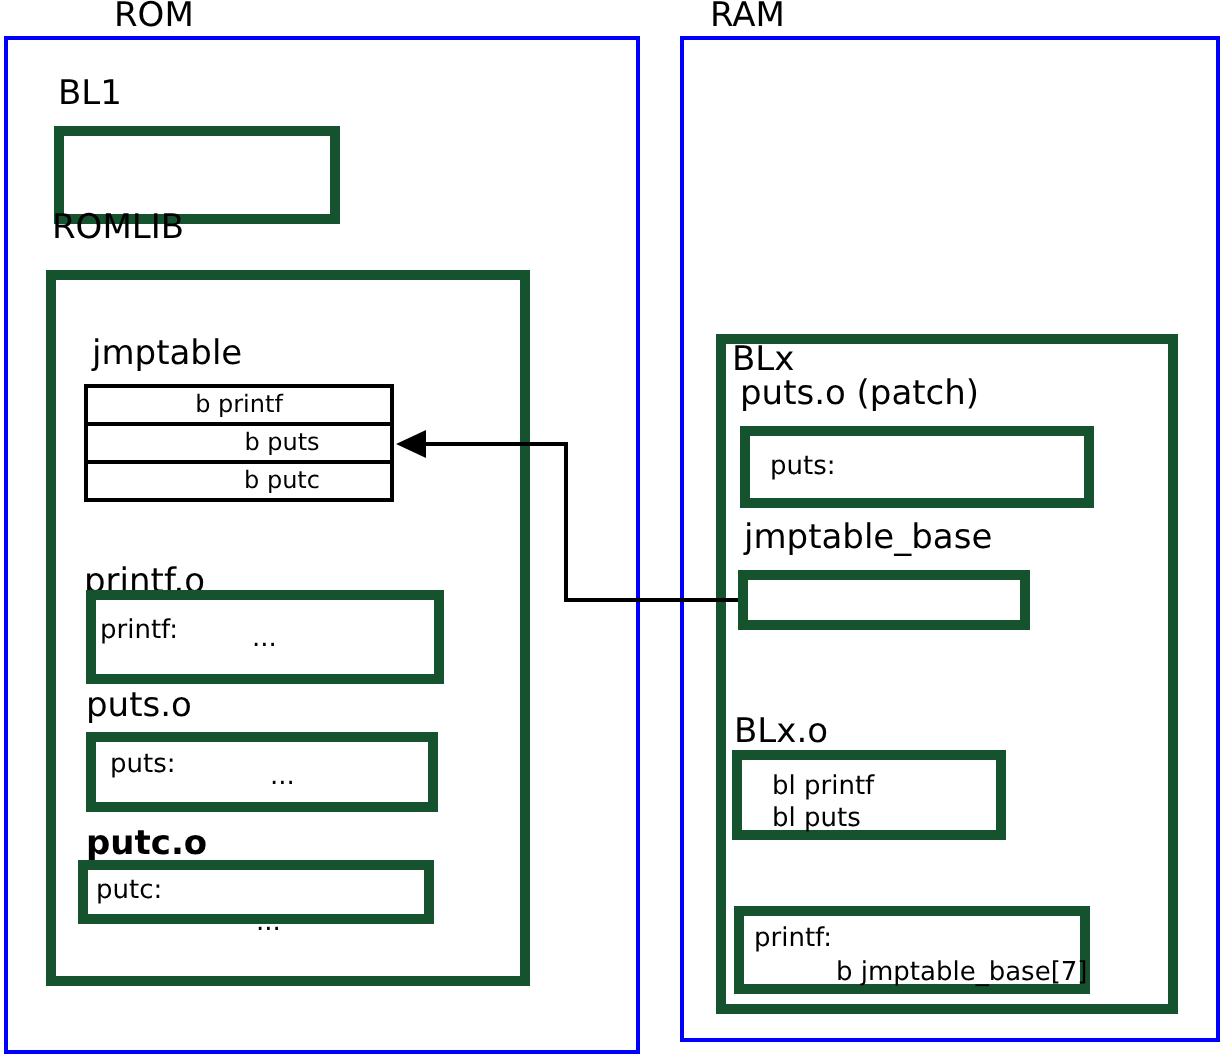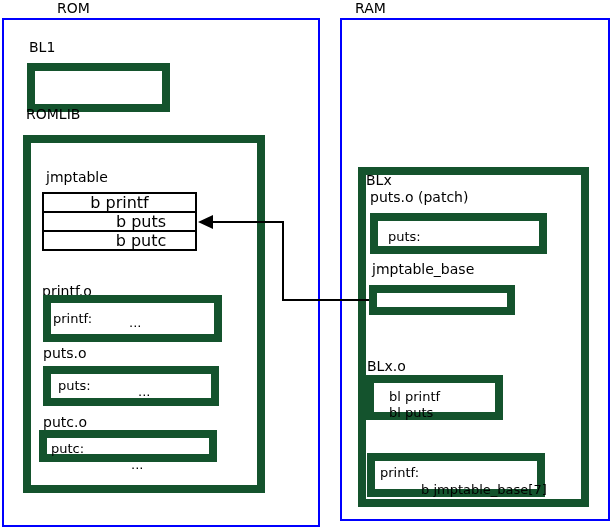--- a/index.html
+++ b/index.html
@@ -13,30 +13,30 @@
     position: relative;
     width: 613px;
     height: 530px;
     background: #ffffff;
     overflow: hidden;
   }
   .lbl {
     position: absolute;
     white-space: nowrap;
     line-height: 13px;
-    font-size: 14px;
+    font-size: 17px;
   }
   .region {
     position: absolute;
     border: 2px solid #0000ff;
     background: transparent;
   }
   .bbox {
     position: absolute;
-    border: 8px solid #14532d;
+    border: 5px solid #14532d;
     background: #ffffff;
   }
   .bbox .txt {
     position: absolute;
     white-space: nowrap;
     line-height: 14px;
     font-size: 13px;
   }
   
   #rom-label      { left: 57px;  top: 2px; }
@@ -47,28 +47,28 @@
   #romlib-box     { left: 23px;  top: 135px; width: 242px; height: 358px; }
   #jmptable-label { left: 46px;  top: 171px; }
   #jmptable       { position: absolute; left: 42px; top: 192px; width: 155px; }
   .jrow {
     position: relative;
     height: 21px;
     border: 2px solid #000000;
     background: #ffffff;
     text-align: center;
     line-height: 17px;
-    font-size: 16px;
+    font-size: 12px;
   }
   .jrow + .jrow { margin-top: -2px; padding-left: 43px; }
   #printfo-label  { left: 42px;  top: 285px; }
   #printfo-box    { left: 43px;  top: 295px; width: 179px; height: 47px; }
   #putso-label    { left: 43px;  top: 347px; }
   #putso-box      { left: 43px;  top: 366px; width: 176px; height: 40px; }
-  #putco-label    { left: 43px;  top: 416px; }
+  #putco-label    { left: 43px;  top: 416px; font-weight: bold; }
   #putco-box      { left: 39px;  top: 430px; width: 178px; height: 32px; }
   
   #ram-label      { left: 355px; top: 2px; }
   #ram-box        { left: 340px; top: 18px;  width: 270px; height: 503px; }
   #blx-box        { left: 358px; top: 167px; width: 231px; height: 340px; }
   #blx-label      { left: 366px; top: 174px; }
   #putspatch-label{ left: 370px; top: 191px; }
   #putspatch-box  { left: 370px; top: 213px; width: 177px; height: 41px; }
   #jmptbase-label { left: 372px; top: 263px; }
   #jmptbase-box   { left: 369px; top: 285px; width: 146px; height: 30px; }

